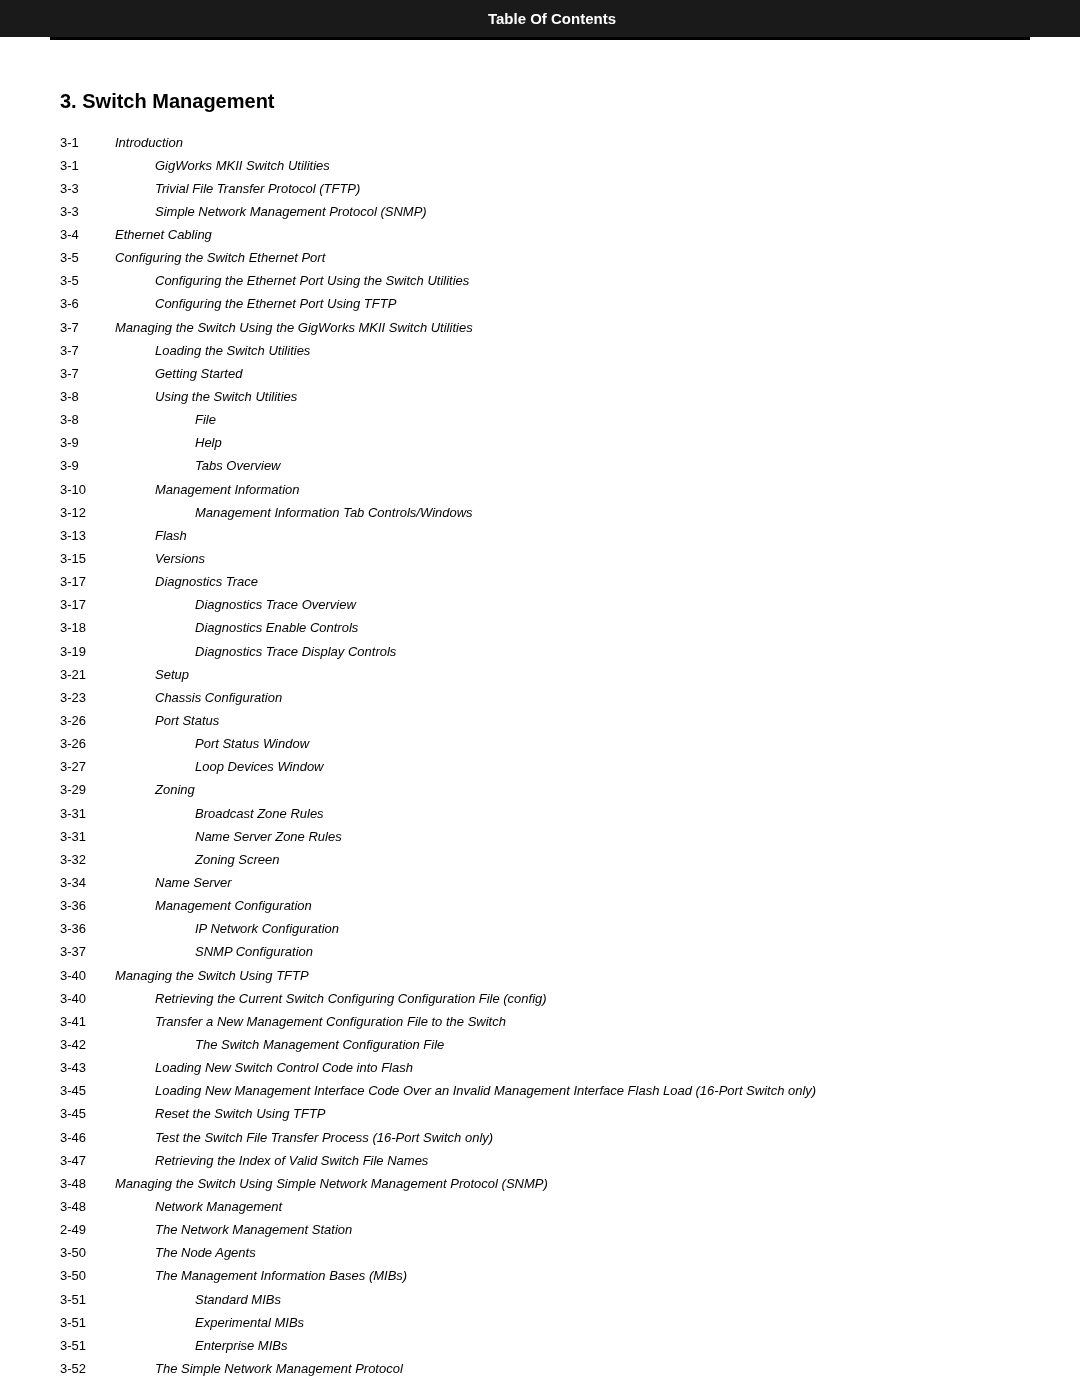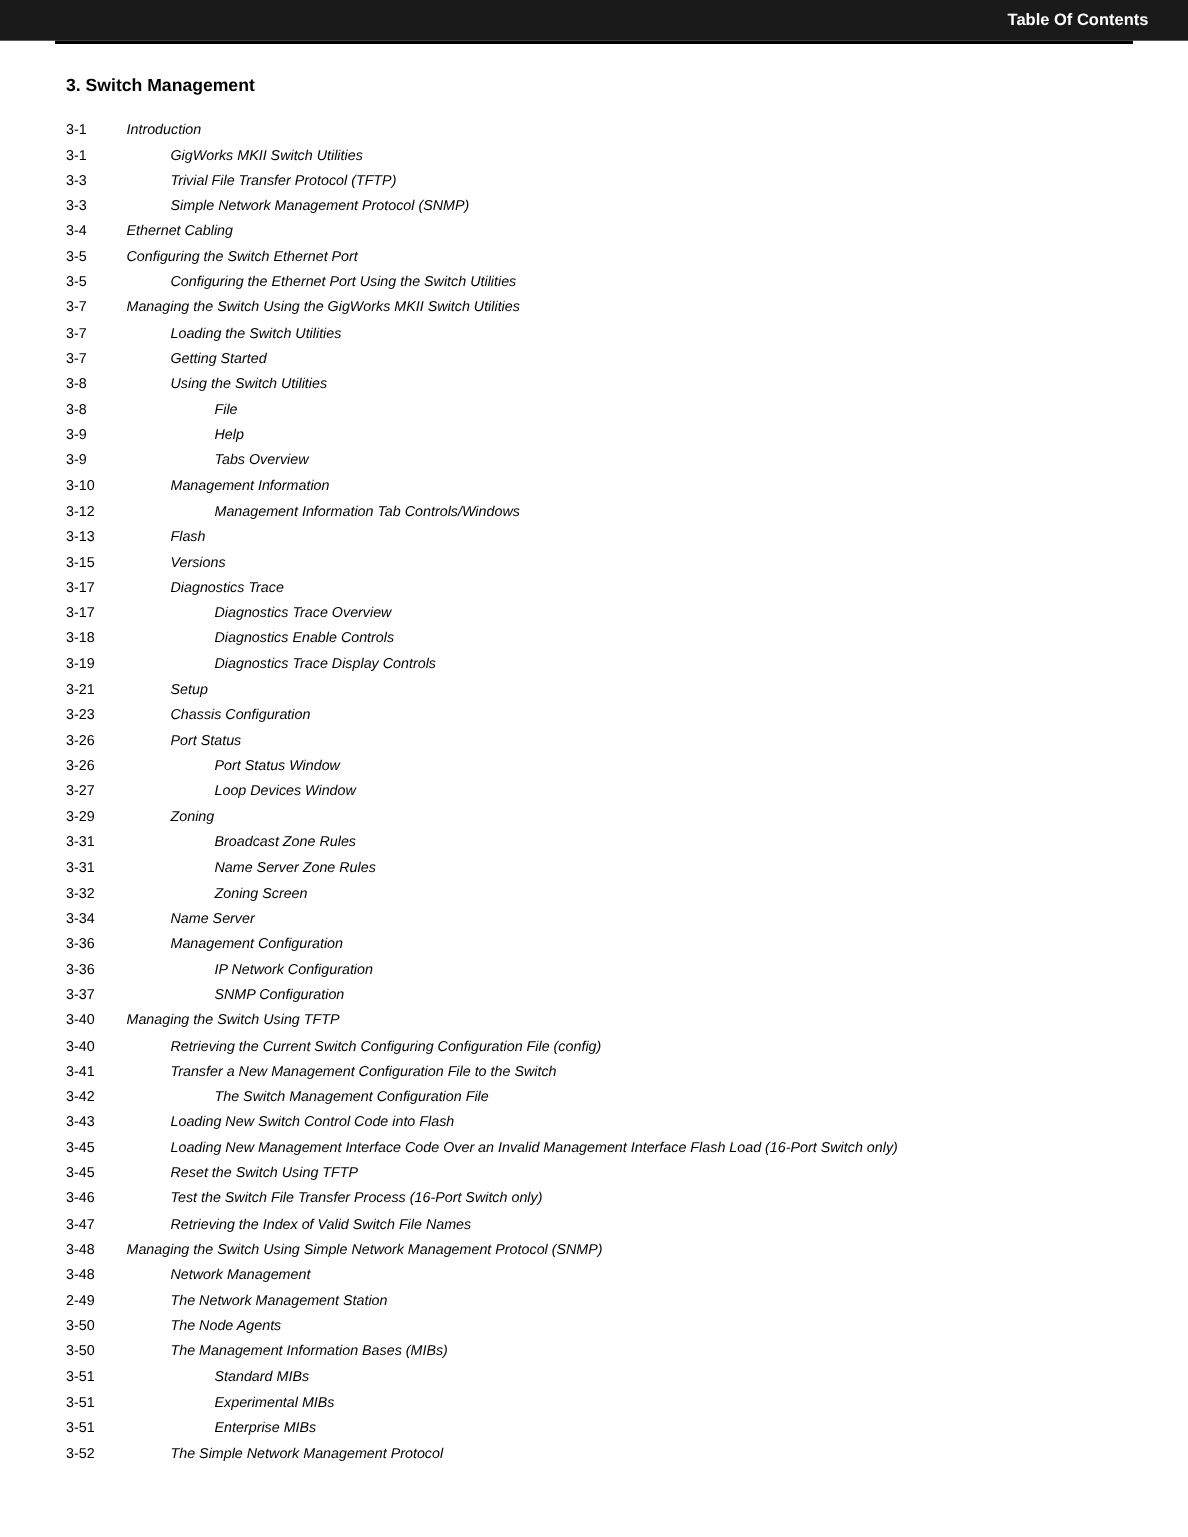--- a/index.html
+++ b/index.html
@@ -23,46 +23,46 @@
       min-height: 1397px;
       background: #ffffff;
       position: relative;
       padding: 0;
     }
 
     
     .top-header {
       background: #1a1a1a;
       color: #ffffff;
-      text-align: right;
+      text-align: center;
       padding: 10px 36px 10px 60px;
       font-size: 15px;
       font-weight: bold;
       font-family: Arial, sans-serif;
     }
 
     
     .header-rule {
       border: none;
       border-top: 3px solid #000000;
       margin: 0 50px;
     }
 
     
     .main-content {
       padding: 30px 60px 60px 60px;
     }
 
     
     .chapter-title {
-      font-size: 16px;
+      font-size: 20px;
       font-weight: bold;
       font-family: Arial, sans-serif;
       margin-bottom: 18px;
-      margin-top: 0;
+      margin-top: 20px;
     }
 
     
     .toc-table {
       width: 100%;
       border-collapse: collapse;
     }
 
     .toc-table tr td {
       padding: 1.5px 0;
@@ -134,20 +134,24 @@
           </tr>
           <tr>
             <td class="page-num">3-5</td>
             <td class="entry-text">Configuring the Switch Ethernet Port</td>
           </tr>
           <tr>
             <td class="page-num">3-5</td>
             <td class="entry-text indent-1">Configuring the Ethernet Port Using the Switch Utilities</td>
           </tr>
           <tr>
+            <td class="page-num">3-6</td>
+            <td class="entry-text indent-1">Configuring the Ethernet Port Using TFTP</td>
+          </tr>
+          <tr>
             <td class="page-num">3-7</td>
             <td class="entry-text">Managing the Switch Using the GigWorks MKII Switch Utilities</td>
           </tr>
           <tr>
             <td class="page-num">3-7</td>
             <td class="entry-text indent-1">Loading the Switch Utilities</td>
           </tr>
           <tr>
             <td class="page-num">3-7</td>
             <td class="entry-text indent-1">Getting Started</td>

